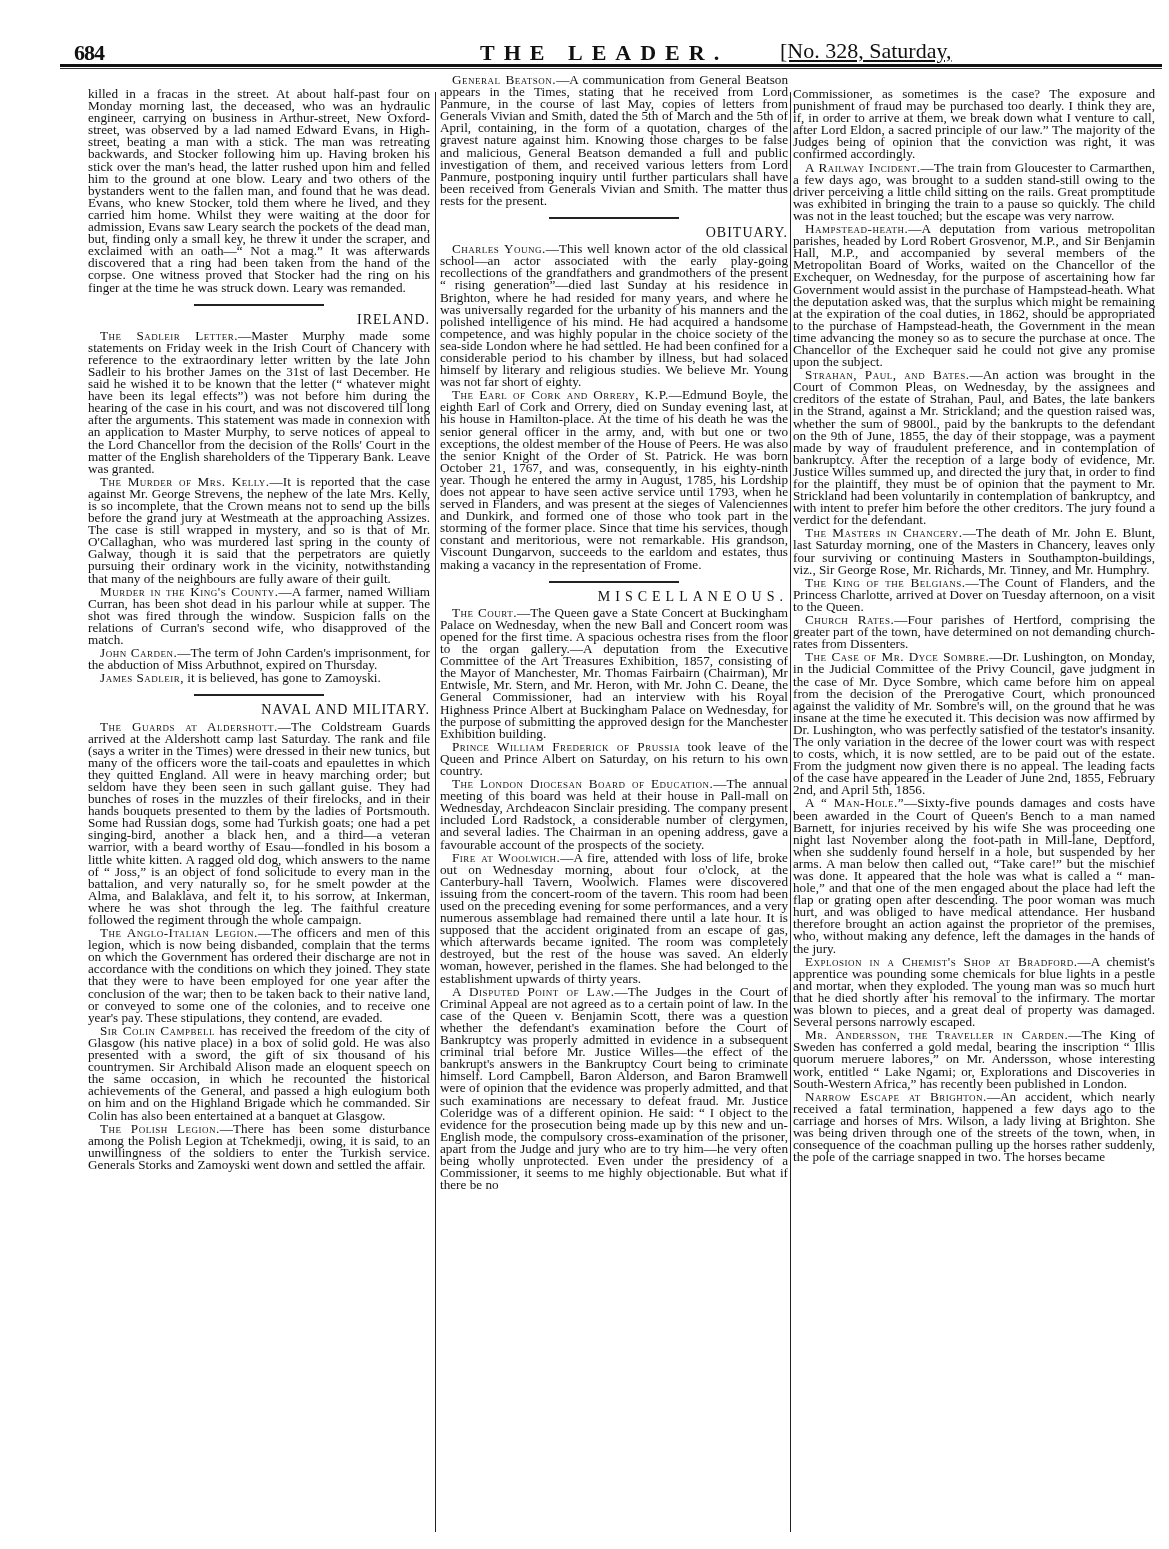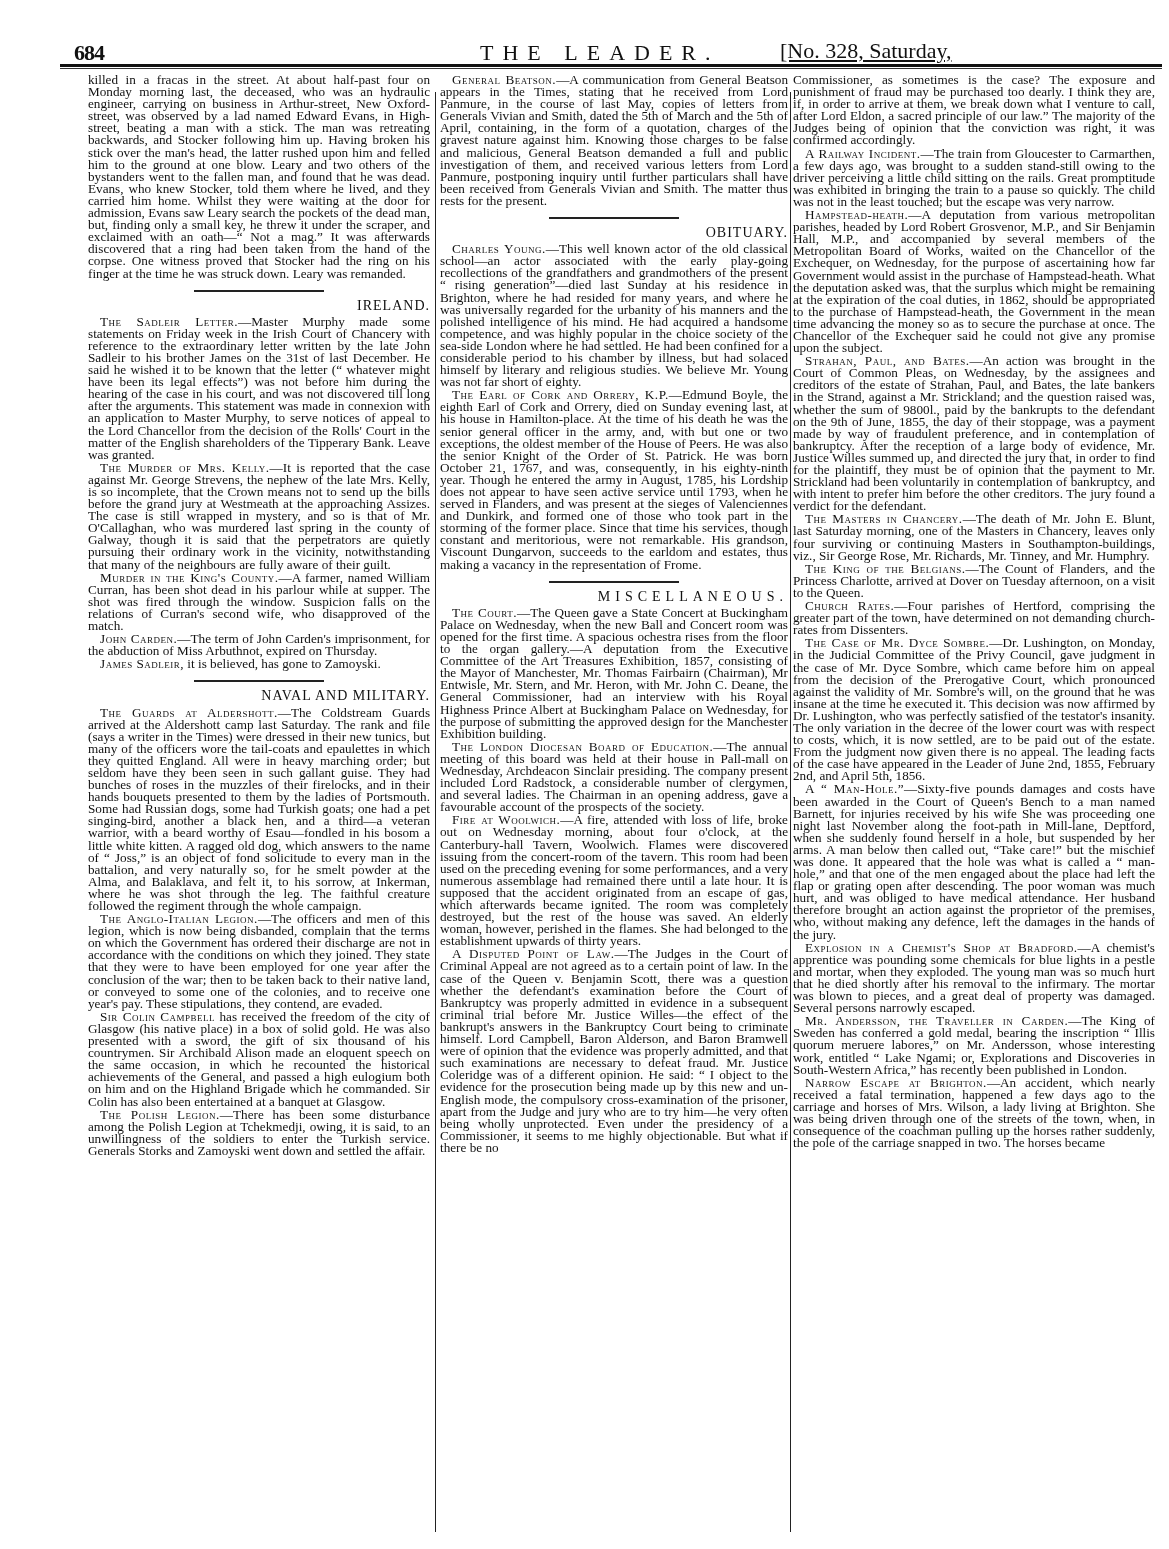--- a/index.html
+++ b/index.html
@@ -1,35 +1,35 @@
 <!DOCTYPE html>
 <html><head>
 <meta charset="utf-8">
 <style>
   html, body { margin: 0; padding: 0; background: #ffffff; }
   body { width: 1169px; height: 1549px; position: relative; overflow: hidden;
          font-family: "DejaVu Serif", "Liberation Serif", serif; color: #111; }
   .masthead { position: absolute; top: 0; left: 40px; width: 1129px; height: 66px; }
   .page-num { position: absolute; left: 34px; top: 40px; font-size: 22px; font-weight: bold;
               font-family: "Liberation Serif", serif; letter-spacing: -1px; }
-  .paper-title { position: absolute; left: 440px; top: 40px; font-size: 22px; font-weight: normal;
+  .paper-title { position: absolute; left: 440px; top: 40px; font-size: 22px; font-weight: bold;
                  letter-spacing: 9px; font-family: "Liberation Serif", serif; }
   .issue { position: absolute; left: 740px; top: 38px; font-size: 22px; font-family: "Liberation Serif", serif; text-decoration: underline; }
   .rule-top { position: absolute; left: 60px; top: 64px; width: 1102px; height: 3px; background: #111; }
   .rule-top2 { position: absolute; left: 60px; top: 68px; width: 1102px; height: 1px; background: #333; }
   .col { position: absolute; top: 74px; font-family: "Liberation Serif", serif; font-size: 13.2px;
          line-height: 12.1px; text-align: justify; }
   .col1 { left: 88px; width: 342px; }
   .col2 { left: 440px; width: 348px; }
   .col3 { left: 793px; width: 362px; }
   .divider { position: absolute; top: 92px; width: 1px; background: #222; }
   .d1 { left: 435px; height: 1440px; }
   .d2 { left: 790px; height: 1440px; }
   p { margin: 0 0 1px 0; text-indent: 12px; }
-  p.noindent { text-indent: 0; }
+  p.noindent { text-indent: 0; margin-top: 14px; }
   .sc { font-variant: small-caps; letter-spacing: 0.5px; }
   .section-head { text-align: right; font-size: 14px; margin: 8px 0 4px 0; letter-spacing: 1px; text-indent: 0; }
   .section-head.wide { letter-spacing: 5px; }
   .short-rule { width: 130px; height: 2px; background: #222; margin: 10px auto 8px auto; }
 </style>
 </head>
 <body>
 
 <div class="masthead">
   <span class="page-num">684</span>
@@ -61,20 +61,21 @@
 
 <div class="col col2">
   <p><span class="sc">General Beatson.</span><span>—A communication from General Beatson appears in the Times, stating that he received from Lord Panmure, in the course of last May, copies of letters from Generals Vivian and Smith, dated the 5th of March and the 5th of April, containing, in the form of a quotation, charges of the gravest nature against him. Knowing those charges to be false and malicious, General Beatson demanded a full and public investigation of them, and received various letters from Lord Panmure, postponing inquiry until further particulars shall have been received from Generals Vivian and Smith. The matter thus rests for the present.</span></p>
   <div class="short-rule"></div>
   <div class="section-head">OBITUARY.</div>
   <p><span class="sc">Charles Young.</span><span>—This well known actor of the old classical school—an actor associated with the early play-going recollections of the grandfathers and grandmothers of the present “ rising generation”—died last Sunday at his residence in Brighton, where he had resided for many years, and where he was universally regarded for the urbanity of his manners and the polished intelligence of his mind. He had acquired a handsome competence, and was highly popular in the choice society of the sea-side London where he had settled. He had been confined for a considerable period to his chamber by illness, but had solaced himself by literary and religious studies. We believe Mr. Young was not far short of eighty.</span></p>
   <p><span class="sc">The Earl of Cork and Orrery, K.P.</span><span>—Edmund Boyle, the eighth Earl of Cork and Orrery, died on Sunday evening last, at his house in Hamilton-place. At the time of his death he was the senior general officer in the army, and, with but one or two exceptions, the oldest member of the House of Peers. He was also the senior Knight of the Order of St. Patrick. He was born October 21, 1767, and was, consequently, in his eighty-ninth year. Though he entered the army in August, 1785, his Lordship does not appear to have seen active service until 1793, when he served in Flanders, and was present at the sieges of Valenciennes and Dunkirk, and formed one of those who took part in the storming of the former place. Since that time his services, though constant and meritorious, were not remarkable. His grandson, Viscount Dungarvon, succeeds to the earldom and estates, thus making a vacancy in the representation of Frome.</span></p>
   <div class="short-rule"></div>
   <div class="section-head wide">MISCELLANEOUS.</div>
   <p><span class="sc">The Court.</span><span>—The Queen gave a State Concert at Buckingham Palace on Wednesday, when the new Ball and Concert room was opened for the first time. A spacious ochestra rises from the floor to the organ gallery.—A deputation from the Executive Committee of the Art Treasures Exhibition, 1857, consisting of the Mayor of Manchester, Mr. Thomas Fairbairn (Chairman), Mr Entwisle, Mr. Stern, and Mr. Heron, with Mr. John C. Deane, the General Commissioner, had an interview with his Royal Highness Prince Albert at Buckingham Palace on Wednesday, for the purpose of submitting the approved design for the Manchester Exhibition building.</span></p>
+  <p><span class="sc">Prince William Frederick of Prussia</span><span> took leave of the Queen and Prince Albert on Saturday, on his return to his own country.</span></p>
   <p><span class="sc">The London Diocesan Board of Education.</span><span>—The annual meeting of this board was held at their house in Pall-mall on Wednesday, Archdeacon Sinclair presiding. The company present included Lord Radstock, a considerable number of clergymen, and several ladies. The Chairman in an opening address, gave a favourable account of the prospects of the society.</span></p>
   <p><span class="sc">Fire at Woolwich.</span><span>—A fire, attended with loss of life, broke out on Wednesday morning, about four o'clock, at the Canterbury-hall Tavern, Woolwich. Flames were discovered issuing from the concert-room of the tavern. This room had been used on the preceding evening for some performances, and a very numerous assemblage had remained there until a late hour. It is supposed that the accident originated from an escape of gas, which afterwards became ignited. The room was completely destroyed, but the rest of the house was saved. An elderly woman, however, perished in the flames. She had belonged to the establishment upwards of thirty years.</span></p>
   <p><span class="sc">A Disputed Point of Law.</span><span>—The Judges in the Court of Criminal Appeal are not agreed as to a certain point of law. In the case of the Queen v. Benjamin Scott, there was a question whether the defendant's examination before the Court of Bankruptcy was properly admitted in evidence in a subsequent criminal trial before Mr. Justice Willes—the effect of the bankrupt's answers in the Bankruptcy Court being to criminate himself. Lord Campbell, Baron Alderson, and Baron Bramwell were of opinion that the evidence was properly admitted, and that such examinations are necessary to defeat fraud. Mr. Justice Coleridge was of a different opinion. He said: “ I object to the evidence for the prosecution being made up by this new and un-English mode, the compulsory cross-examination of the prisoner, apart from the Judge and jury who are to try him—he very often being wholly unprotected. Even under the presidency of a Commissioner, it seems to me highly objectionable. But what if there be no</span></p>
 </div>
 
 <div class="col col3">
   <p class="noindent">Commissioner, as sometimes is the case? The exposure and punishment of fraud may be purchased too dearly. I think they are, if, in order to arrive at them, we break down what I venture to call, after Lord Eldon, a sacred principle of our law.” The majority of the Judges being of opinion that the conviction was right, it was confirmed accordingly.</p>
   <p><span class="sc">A Railway Incident.</span><span>—The train from Gloucester to Carmarthen, a few days ago, was brought to a sudden stand-still owing to the driver perceiving a little child sitting on the rails. Great promptitude was exhibited in bringing the train to a pause so quickly. The child was not in the least touched; but the escape was very narrow.</span></p>
   <p><span class="sc">Hampstead-heath.</span><span>—A deputation from various metropolitan parishes, headed by Lord Robert Grosvenor, M.P., and Sir Benjamin Hall, M.P., and accompanied by several members of the Metropolitan Board of Works, waited on the Chancellor of the Exchequer, on Wednesday, for the purpose of ascertaining how far Government would assist in the purchase of Hampstead-heath. What the deputation asked was, that the surplus which might be remaining at the expiration of the coal duties, in 1862, should be appropriated to the purchase of Hampstead-heath, the Government in the mean time advancing the money so as to secure the purchase at once. The Chancellor of the Exchequer said he could not give any promise upon the subject.</span></p>
   <p><span class="sc">Strahan, Paul, and Bates.</span><span>—An action was brought in the Court of Common Pleas, on Wednesday, by the assignees and creditors of the estate of Strahan, Paul, and Bates, the late bankers in the Strand, against a Mr. Strickland; and the question raised was, whether the sum of 9800l., paid by the bankrupts to the defendant on the 9th of June, 1855, the day of their stoppage, was a payment made by way of fraudulent preference, and in contemplation of bankruptcy. After the reception of a large body of evidence, Mr. Justice Willes summed up, and directed the jury that, in order to find for the plaintiff, they must be of opinion that the payment to Mr. Strickland had been voluntarily in contemplation of bankruptcy, and with intent to prefer him before the other creditors. The jury found a verdict for the defendant.</span></p>

